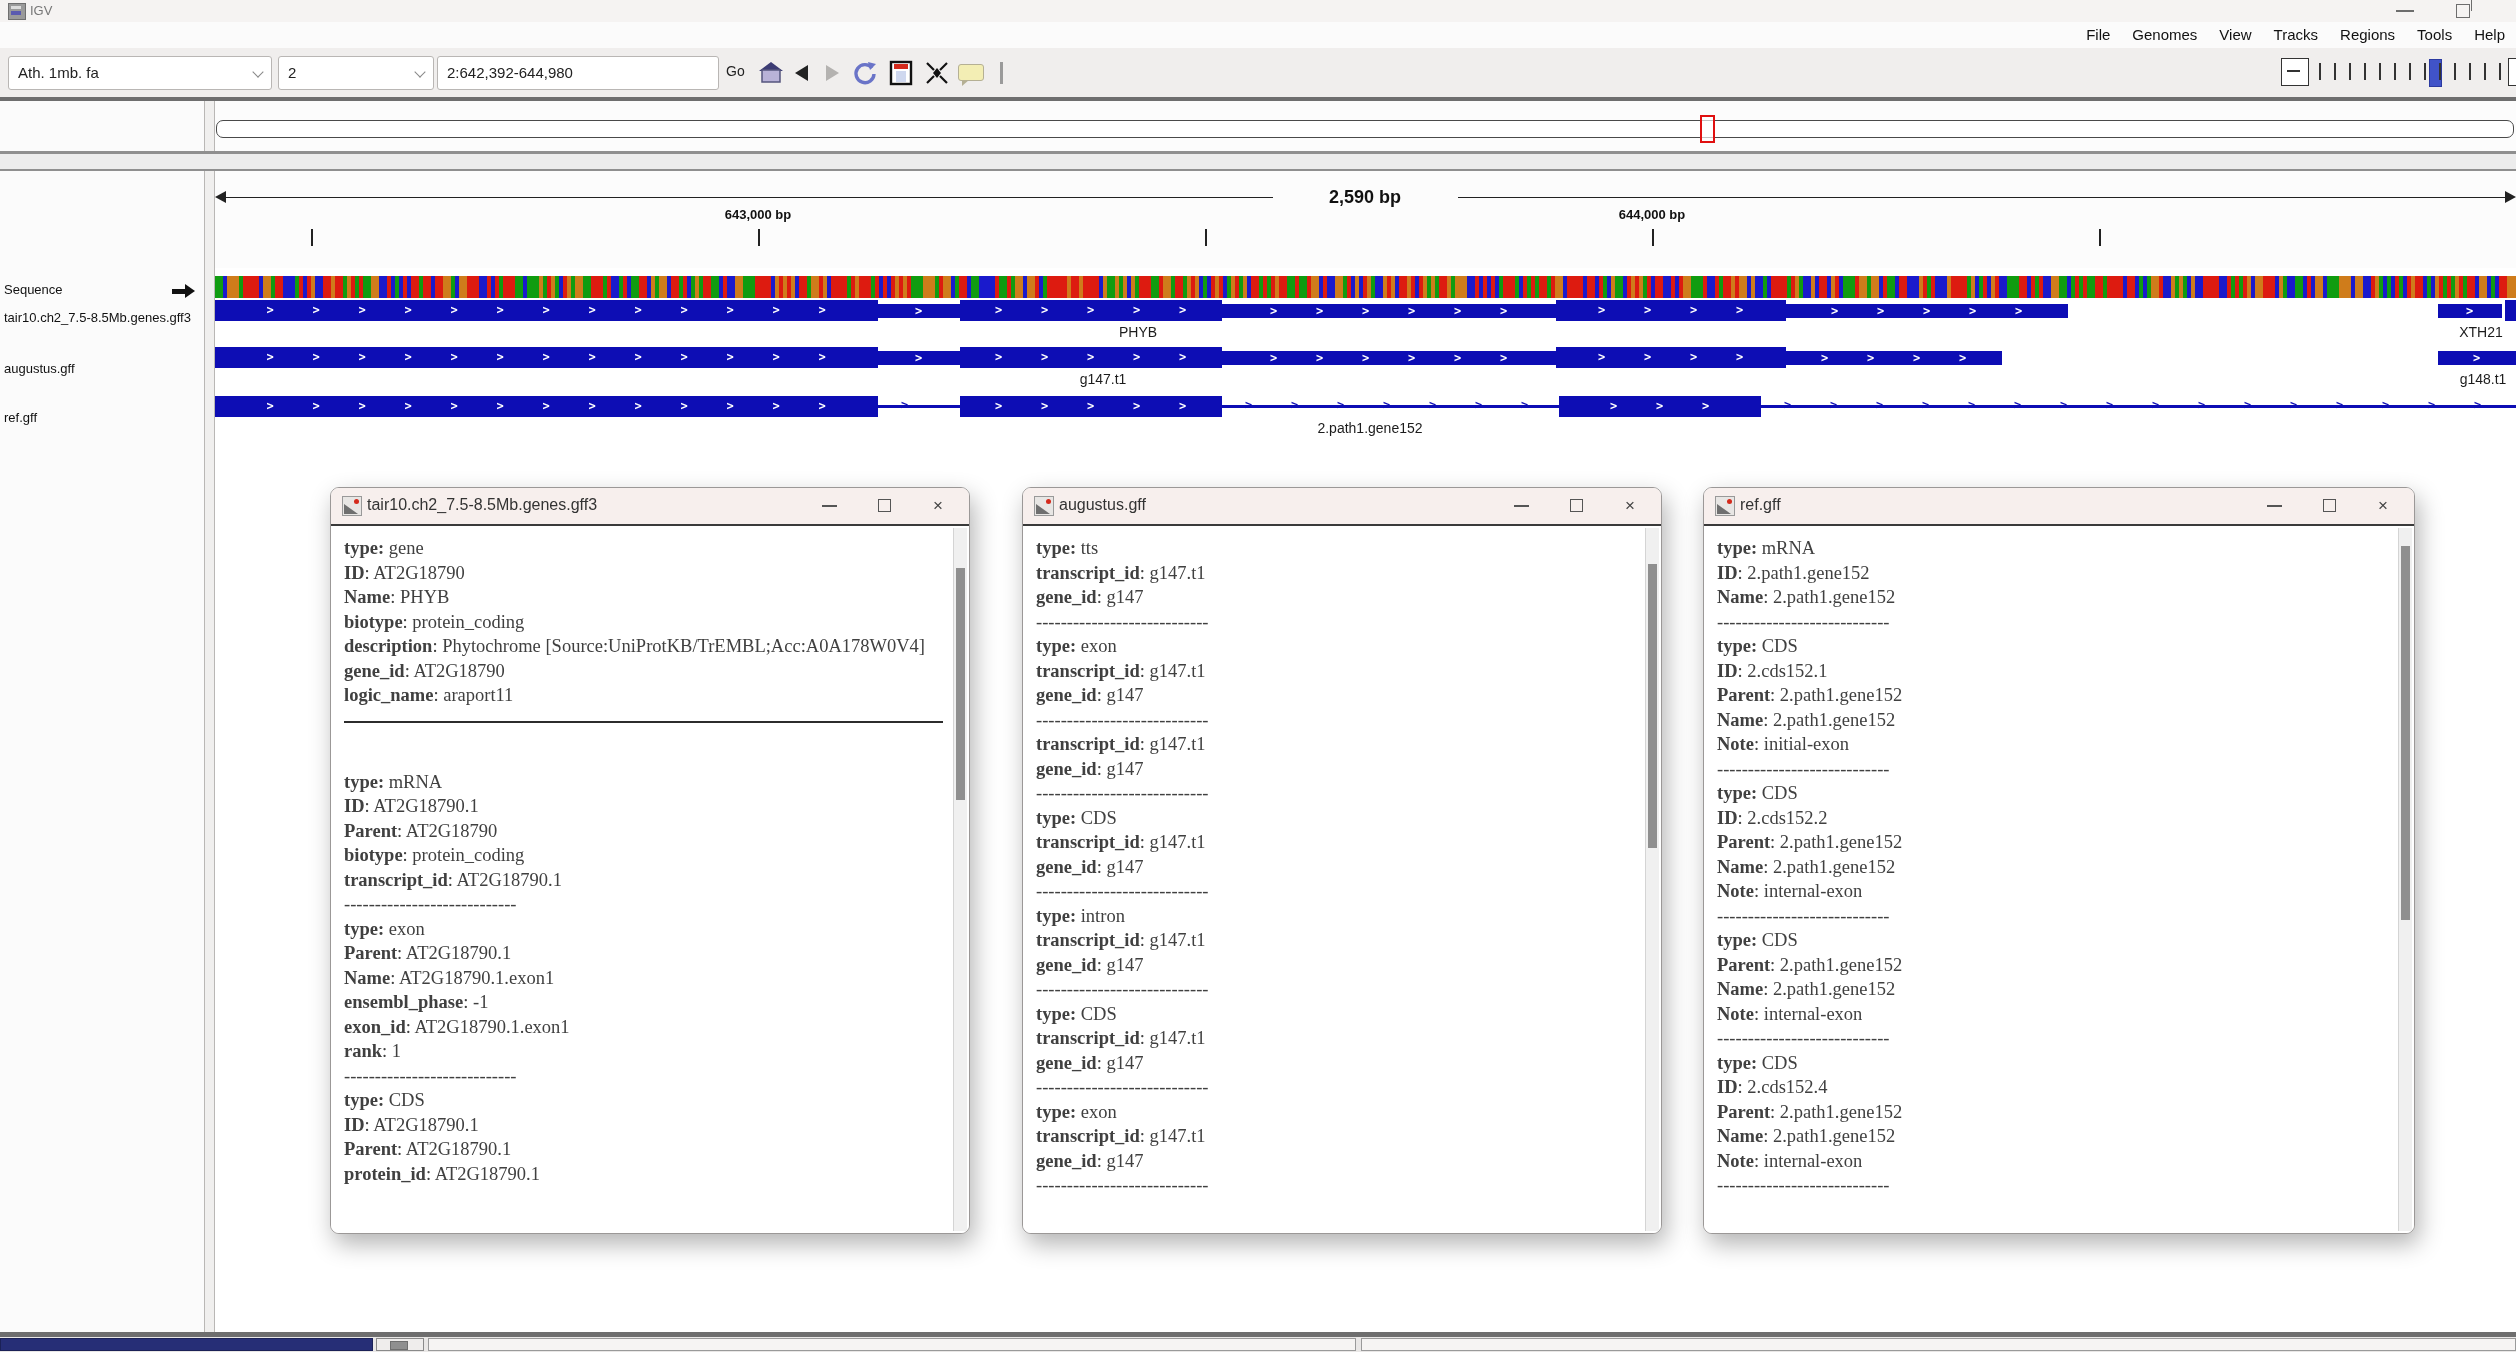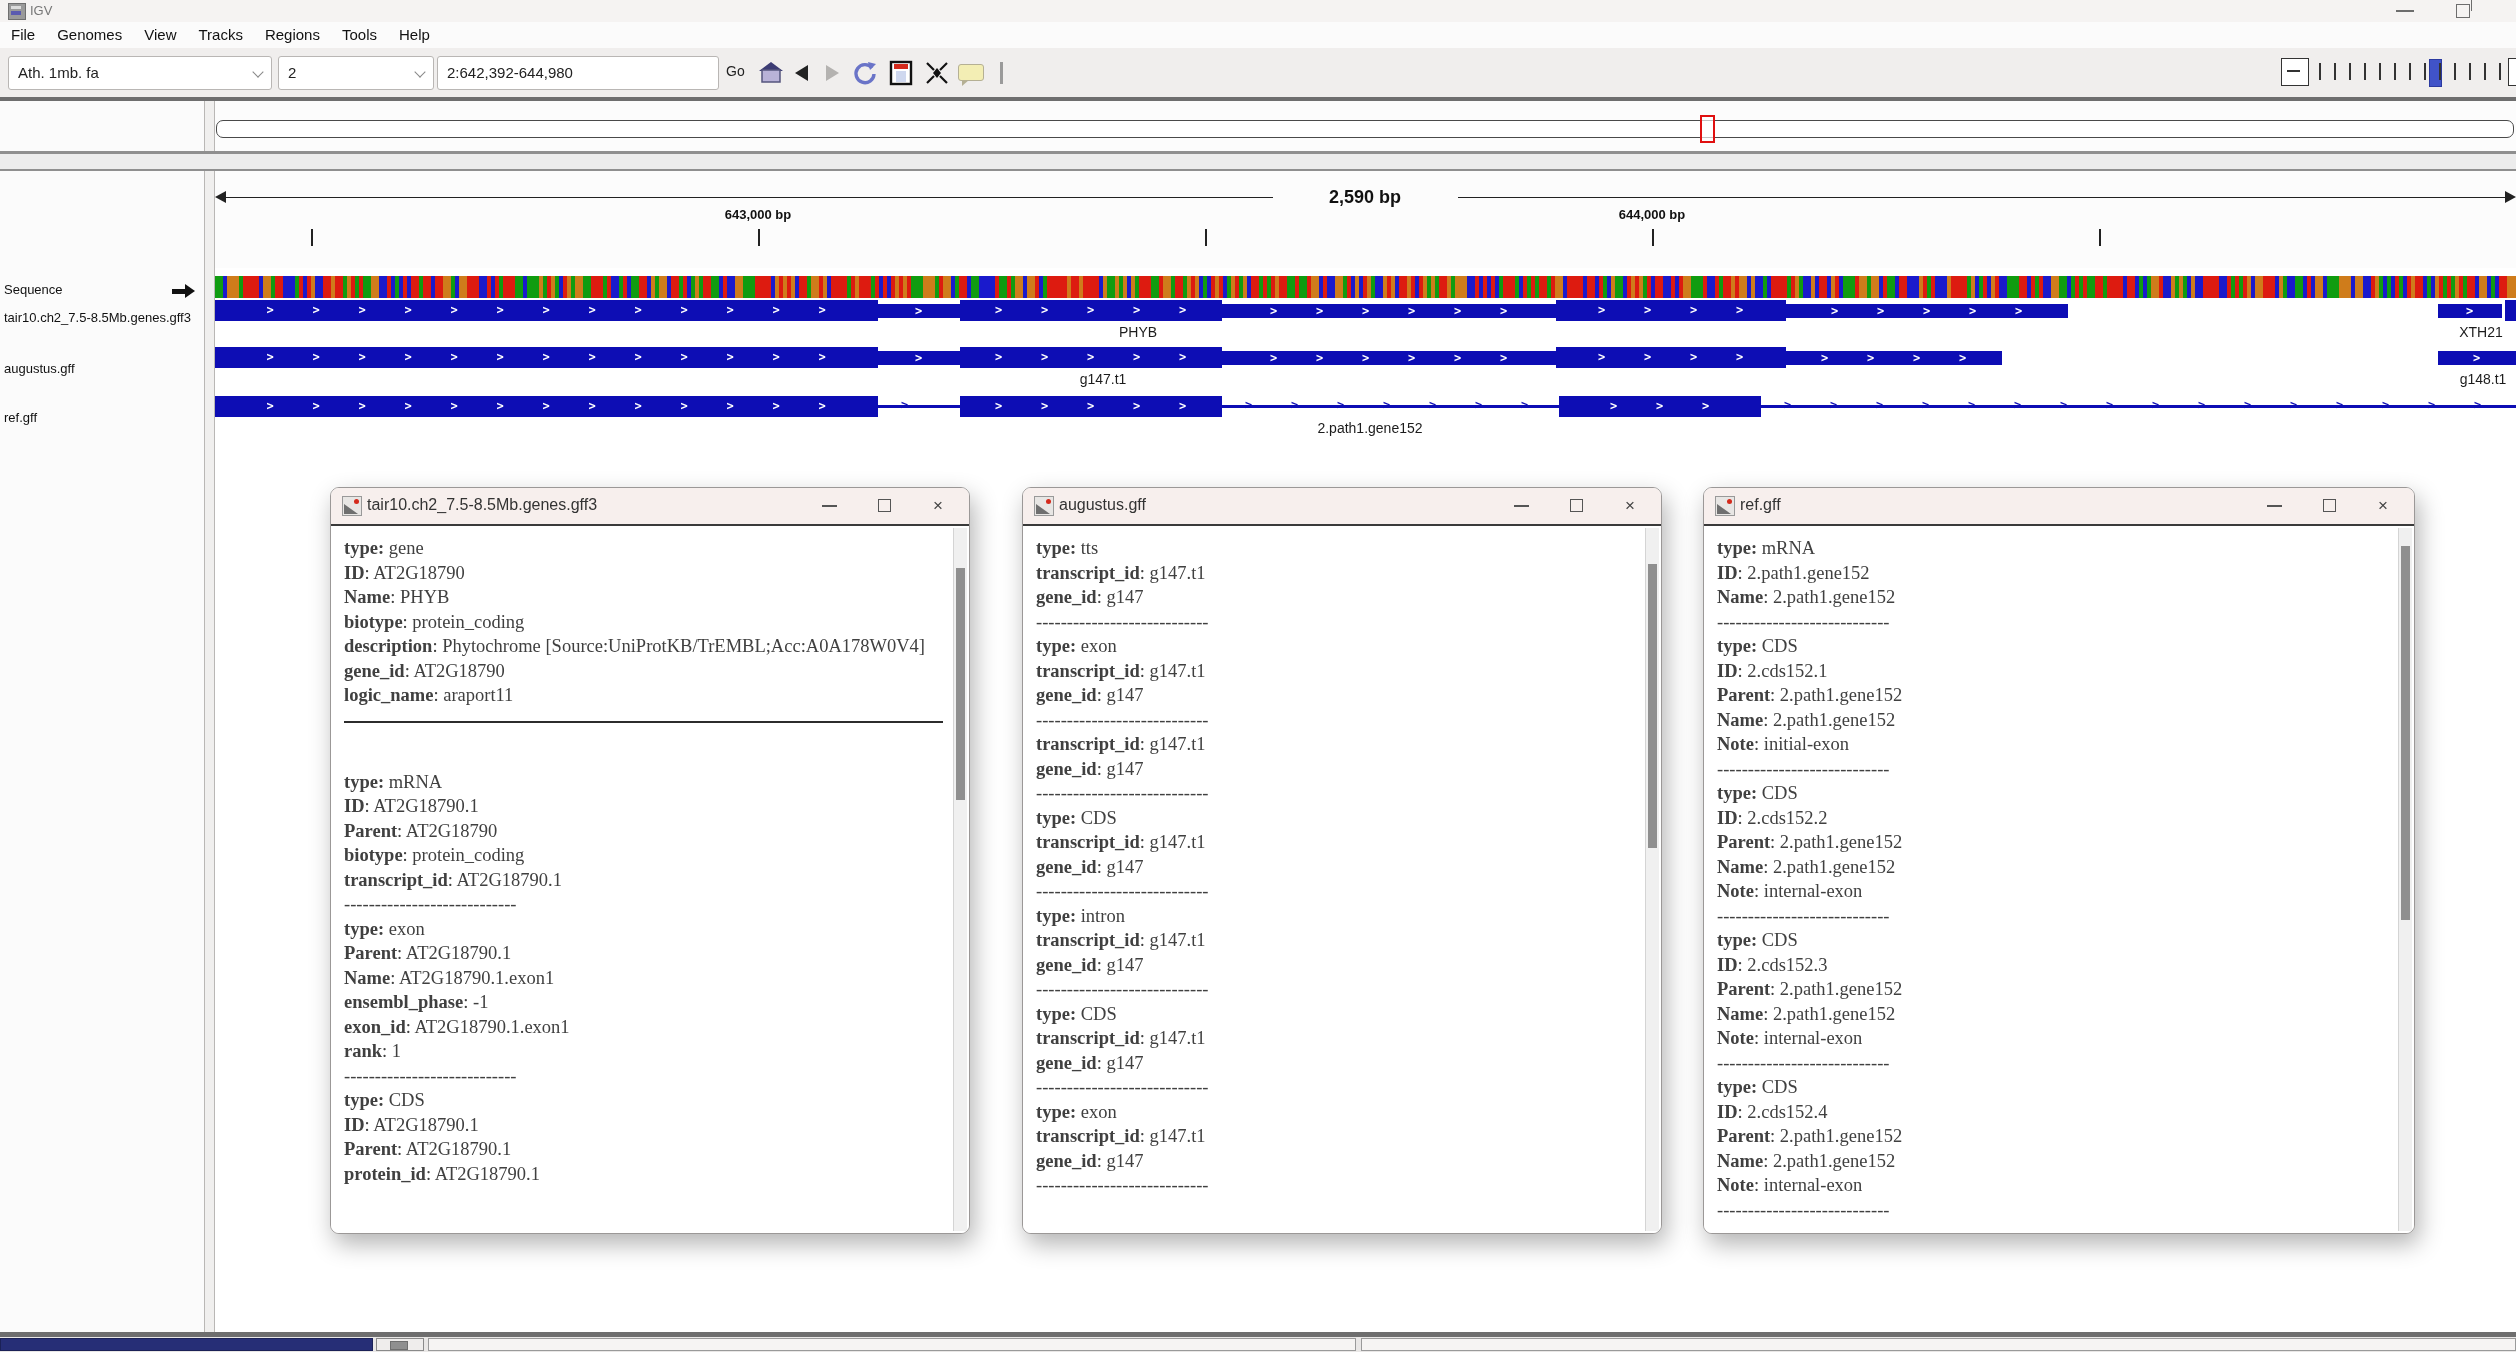--- a/index.html
+++ b/index.html
@@ -1,18 +1,18 @@
 <!DOCTYPE html>
 <html><head>
 <meta charset="utf-8">
 <style>
   html,body{margin:0;padding:0;background:#ddd;}
   .app{position:relative;width:2516px;height:1352px;background:#f2f0ef;overflow:hidden;
        font-family:"Liberation Sans",sans-serif;color:#1a1a1a;}
-  .abs{position:absolute;}
+  .abs{position:absolute;text-align:right;}
   
   .titlebar{left:0;top:0;width:2516px;height:22px;background:#f5f3f2;}
   .title-text{left:30px;top:3px;font-size:13px;color:#777;}
   .appicon{left:8px;top:3px;width:16px;height:15px;background:#9a9a9a;border:1px solid #6f6f6f;}
   .appicon i{position:absolute;left:2px;top:2px;width:10px;height:3px;background:#dcdcdc;}
   .appicon b{position:absolute;left:2px;top:7px;width:10px;height:4px;background:#5a5ab0;}
   .win-min{left:2396px;top:10px;width:18px;height:2px;background:#6d6d6d;}
   .win-restore{left:2456px;top:4px;width:12px;height:12px;border:1.5px solid #6d6d6d;background:transparent;}
   .win-restore i{position:absolute;left:3px;top:-6px;width:11px;height:11px;border-top:1.5px solid #6d6d6d;border-right:1.5px solid #6d6d6d;}
   .menubar{left:0;top:22px;width:2516px;height:26px;background:#fbfbfb;border-bottom:1px solid #e6e3e2;}
@@ -509,21 +509,20 @@
             <div class="pline"><b>Name</b><span>: 2.path1.gene152</span></div>
             <div class="pline"><b>Note</b><span>: initial-exon</span></div>
             <div class="pline">----------------------------</div>
             <div class="pline"><b>type:</b><span> CDS</span></div>
             <div class="pline"><b>ID</b><span>: 2.cds152.2</span></div>
             <div class="pline"><b>Parent</b><span>: 2.path1.gene152</span></div>
             <div class="pline"><b>Name</b><span>: 2.path1.gene152</span></div>
             <div class="pline"><b>Note</b><span>: internal-exon</span></div>
             <div class="pline">----------------------------</div>
             <div class="pline"><b>type:</b><span> CDS</span></div>
-            <div class="pline"><b>ID</b><span>: 2.cds152.3</span></div>
             <div class="pline"><b>Parent</b><span>: 2.path1.gene152</span></div>
             <div class="pline"><b>Name</b><span>: 2.path1.gene152</span></div>
             <div class="pline"><b>Note</b><span>: internal-exon</span></div>
             <div class="pline">----------------------------</div>
             <div class="pline"><b>type:</b><span> CDS</span></div>
             <div class="pline"><b>ID</b><span>: 2.cds152.4</span></div>
             <div class="pline"><b>Parent</b><span>: 2.path1.gene152</span></div>
             <div class="pline"><b>Name</b><span>: 2.path1.gene152</span></div>
             <div class="pline"><b>Note</b><span>: internal-exon</span></div>
             <div class="pline">----------------------------</div>

